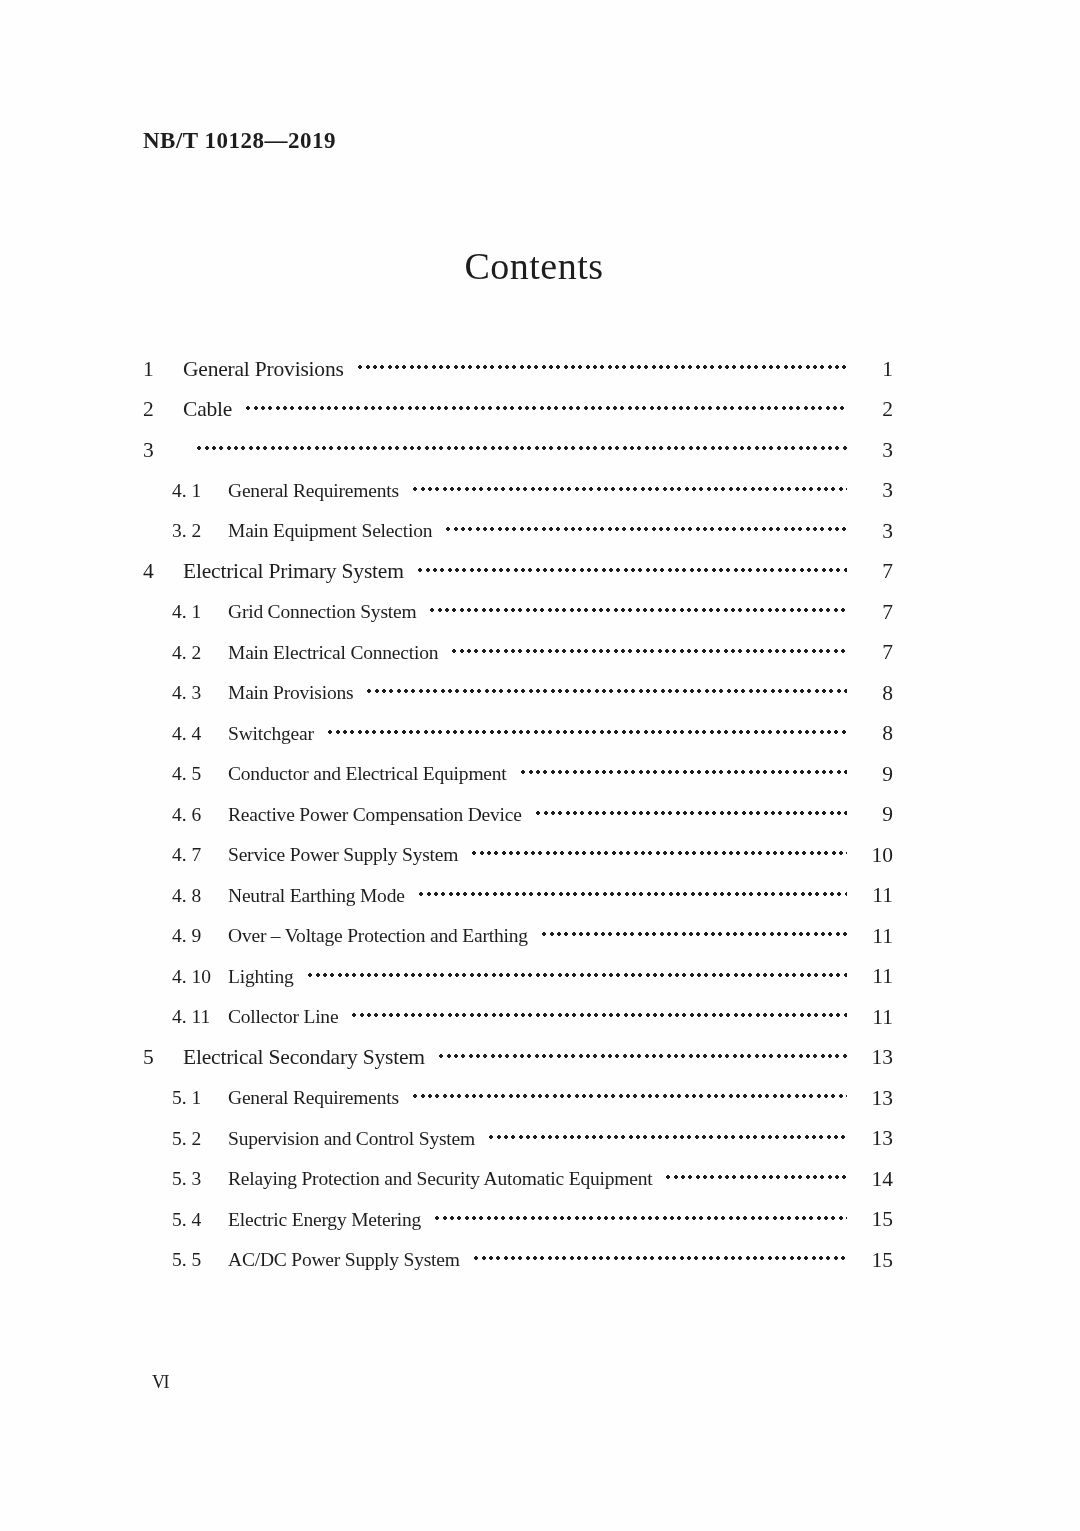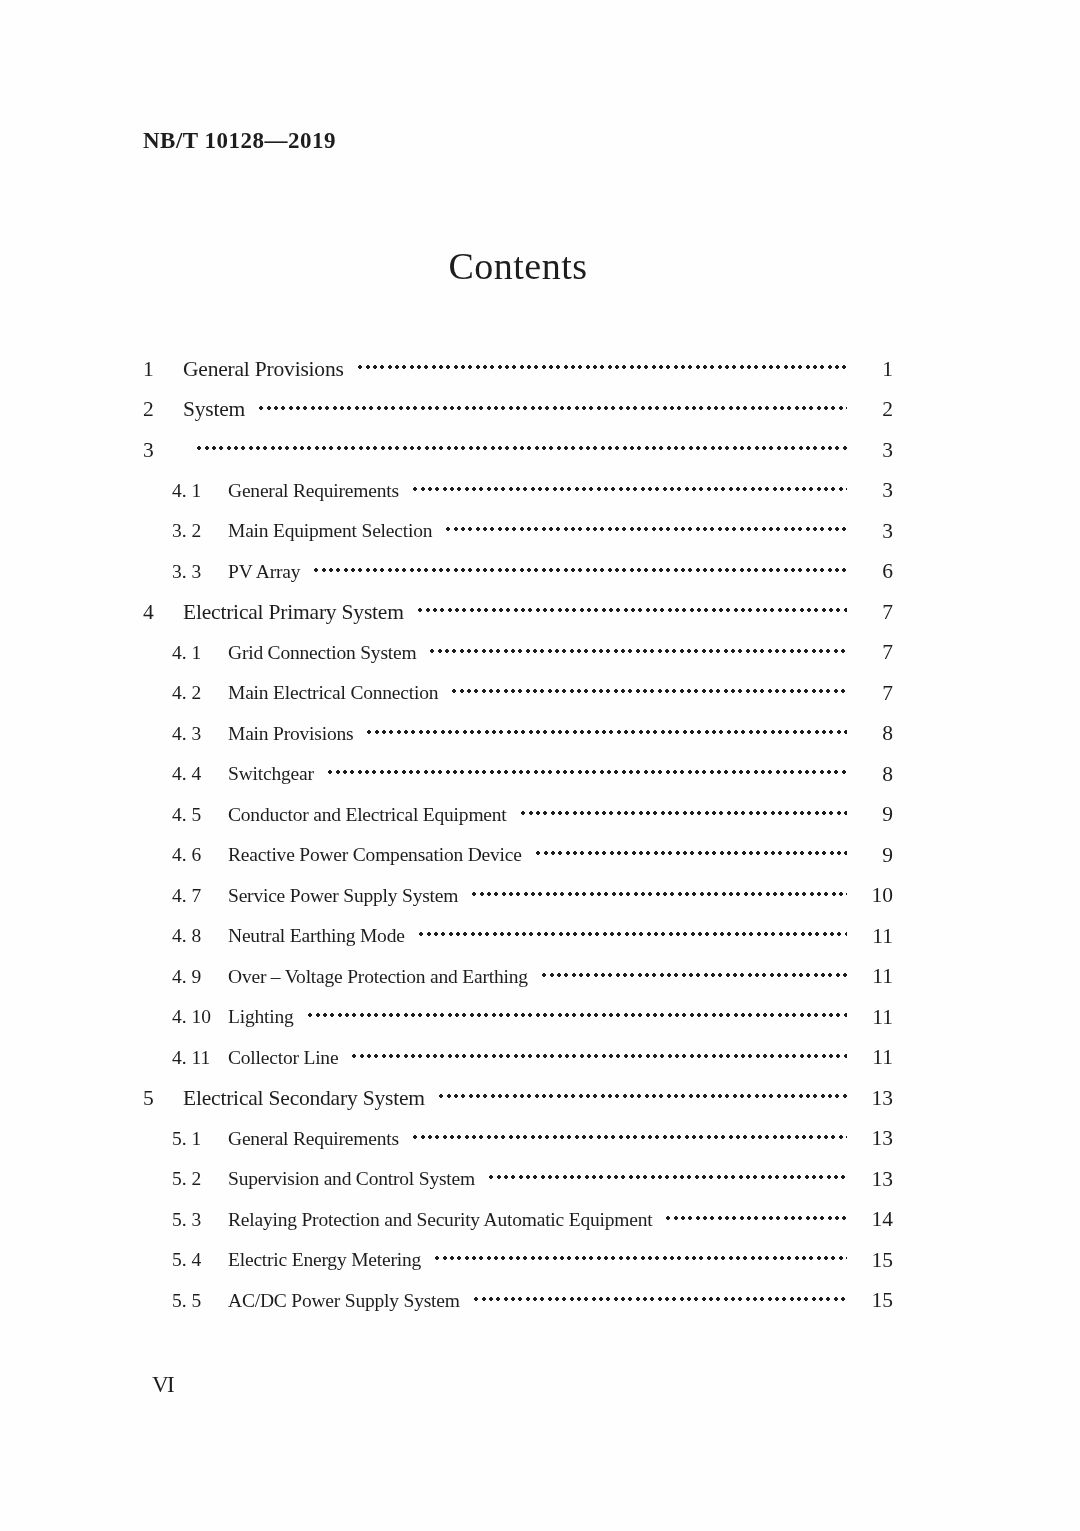--- a/index.html
+++ b/index.html
@@ -21,21 +21,21 @@
     position: absolute;
     left: 143px;
     top: 128px;
     font-size: 23px;
     font-weight: bold;
     letter-spacing: 0.5px;
     white-space: nowrap;
   }
   .doc-title {
     position: absolute;
-    left: 143px;
+    left: 159px;
     top: 244px;
     width: 750px;
     text-align: center;
     font-size: 38px;
     font-weight: normal;
     letter-spacing: 0.5px;
   }
   .toc {
     position: absolute;
     left: 143px;
@@ -67,21 +67,21 @@
   }
   .pg {
     min-width: 36px;
     text-align: right;
     font-size: 21.5px;
   }
   .doc-footer {
     position: absolute;
     left: 152px;
     top: 1372px;
-    font-size: 23px;
+    font-size: 18px;
     letter-spacing: -1.5px;
   }
 </style>
 </head>
 <body>
 
 <div class="page">
 
   <div class="doc-header">NB/T 10128—2019</div>
 
@@ -89,47 +89,41 @@
 
   <div class="toc" id="toc">
       <div class="row lvl1">
     <span class="num">1</span>
     <span class="title">General Provisions</span>
     <span class="leader"></span>
     <span class="pg">1</span>
   </div>
       <div class="row lvl1">
     <span class="num">2</span>
-    <span class="title">System</span>
+    <span class="title">Cable</span>
     <span class="leader"></span>
     <span class="pg">2</span>
   </div>
       <div class="row lvl1">
     <span class="num">3</span>
     <span class="leader"></span>
     <span class="pg">3</span>
   </div>
       <div class="row lvl2">
     <span class="num">4. 1</span>
     <span class="title">General Requirements</span>
     <span class="leader"></span>
     <span class="pg">3</span>
   </div>
       <div class="row lvl2">
     <span class="num">3. 2</span>
     <span class="title">Main Equipment Selection</span>
     <span class="leader"></span>
     <span class="pg">3</span>
   </div>
-      <div class="row lvl2">
-    <span class="num">3. 3</span>
-    <span class="title">PV Array</span>
-    <span class="leader"></span>
-    <span class="pg">6</span>
-  </div>
       <div class="row lvl1">
     <span class="num">4</span>
     <span class="title">Electrical Primary System</span>
     <span class="leader"></span>
     <span class="pg">7</span>
   </div>
       <div class="row lvl2">
     <span class="num">4. 1</span>
     <span class="title">Grid Connection System</span>
     <span class="leader"></span>

